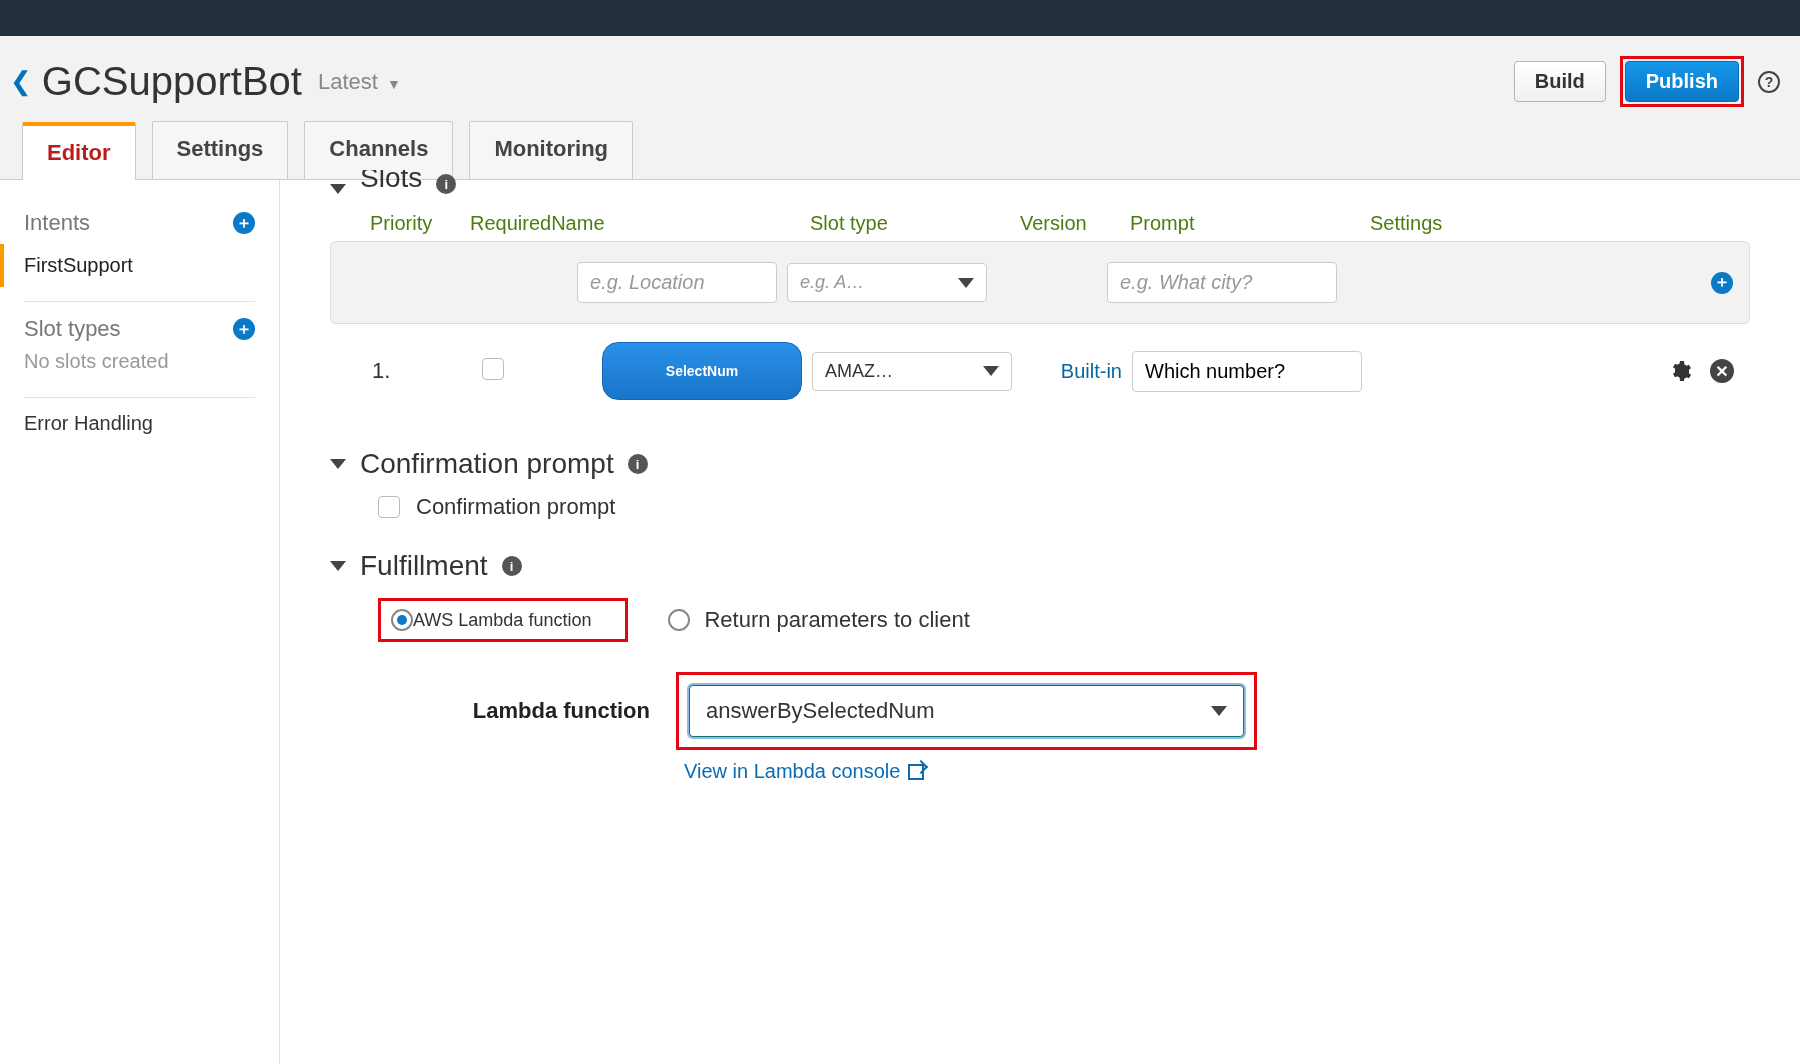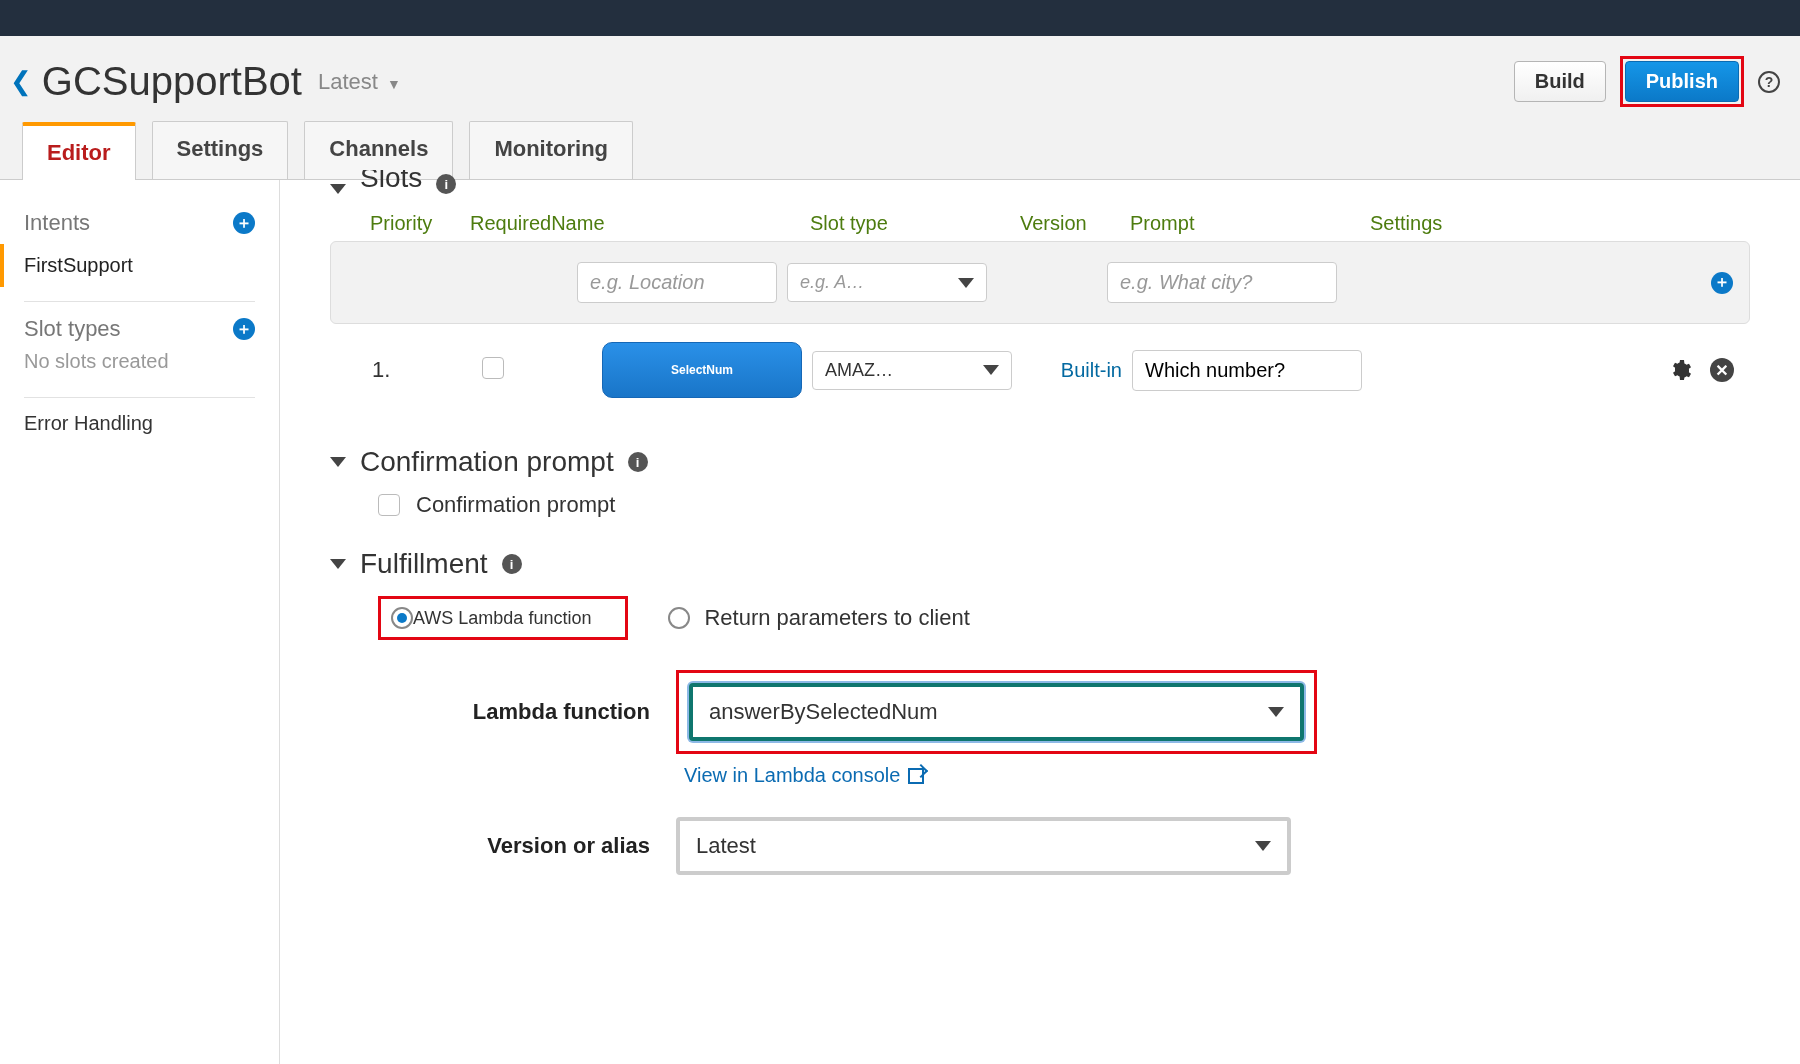--- a/index.html
+++ b/index.html
@@ -75,21 +75,21 @@
     display: grid; grid-template-columns: 100px 110px 200px 200px 100px 230px 1fr; gap: 10px;
     align-items: center; padding: 18px 16px; margin-left: 26px;
   }
   .txt-input, .sel-input {
     border: 1px solid #ccc; border-radius: 4px; padding: 8px 12px; font-size: 20px; width: 100%; background:#fff;
   }
   .txt-input::placeholder { color: #999; font-style: italic; }
   .sel-box { display:flex; align-items:center; border:1px solid #ccc; border-radius:4px; background:#fff; padding:8px 12px; justify-content:space-between; }
   .sel-box .caret-down { margin-left: 8px; }
   .pill-btn {
-    background: linear-gradient(#2a90e8,#1975c8); color:#fff; border:1px solid #1567b6; border-radius:10px; padding:20px 12px; font-size:12px; font-weight:600; cursor:pointer;
+    background: linear-gradient(#2a90e8,#1975c8); color:#fff; border:1px solid #1567b6; border-radius:16px; padding:20px 12px; font-size:14px; font-weight:600; cursor:pointer;
   }
   .row-actions { display:flex; justify-content:flex-end; gap:18px; align-items:center; }
   .gear-icon, .x-circle { width:24px; height:24px; display:flex;align-items:center;justify-content:center;color:#333;border-radius:50%; }
   .x-circle { background:#444;color:#fff;font-weight:700;font-size:16px; }
   .checkbox { width:22px;height:22px;border:1px solid #bbb;border-radius:4px;background:#fff; }
   .muted { color:#0369a1; font-size:20px; text-align:right; }
   .plus-right { display:flex; justify-content:flex-end; }
 
   .section { margin-top: 30px; margin-left: 0px; }
   .section .section-head { margin-left: 0; }
@@ -97,21 +97,21 @@
 
   .radio { width:22px;height:22px;border:2px solid #888;border-radius:50%;display:flex;align-items:center;justify-content:center;background:#fff; }
   .radio.checked::after { content:""; width:10px;height:10px;border-radius:50%;background:#0b79c8; }
   .radio-row { display:flex; align-items:center; gap:14px; font-size:22px; }
   .radio-group { margin-left: 48px; margin-top: 16px; display:flex; gap:40px; align-items:center; }
   .red-box-tight { border: 3px solid #e30613; padding: 8px 34px 8px 10px; display:flex; align-items:center; }
 
   .form-row { display:flex; align-items:center; gap:26px; margin-top: 30px; margin-left: 90px; }
   .form-label { font-size:22px; font-weight:700; color:#222; width: 230px; text-align:right; }
   .wide-select {
-    width: 615px; border:4px solid #0f766e; border-radius:4px; background:#fff; padding:12px 16px; font-size:22px;
+    width: 555px; border:1px solid #0f766e; border-radius:4px; background:#fff; padding:12px 16px; font-size:22px;
     display:flex; justify-content:space-between; align-items:center; box-shadow: 0 0 0 2px #8db9e6;
   }
   .wide-select.plain { box-shadow:none; border-color:#ccc; }
   .red-wrap { border: 3px solid #e30613; padding: 10px; display:inline-block; }
   .link { color:#0b6bb2; font-size:20px; display:flex; gap:8px; align-items:center; }
   .ext-icon { width:16px;height:16px;border:2px solid #0b6bb2; position:relative; }
   .ext-icon::after { content:""; position:absolute; top:-4px; right:-4px; width:8px;height:8px;border-top:2px solid #0b6bb2;border-right:2px solid #0b6bb2; transform:rotate(45deg);}
 </style>
 </head>
 <body>
@@ -257,24 +257,17 @@
           </div>
         </span>
       </div>
       <div style="margin-left: 354px; margin-top: 10px;">
         <a class="link">
           <span>View in Lambda console</span>
           <span class="ext-icon"></span>
         </a>
       </div>
 
-      <div class="form-row">
-        <div class="form-label">Version or alias</div>
-        <div class="wide-select plain">
-          <span>Latest</span>
-          <span class="caret-down"></span>
-        </div>
-      </div>
 
     </div>
 
   </main>
 </div>
 
 </body></html>

